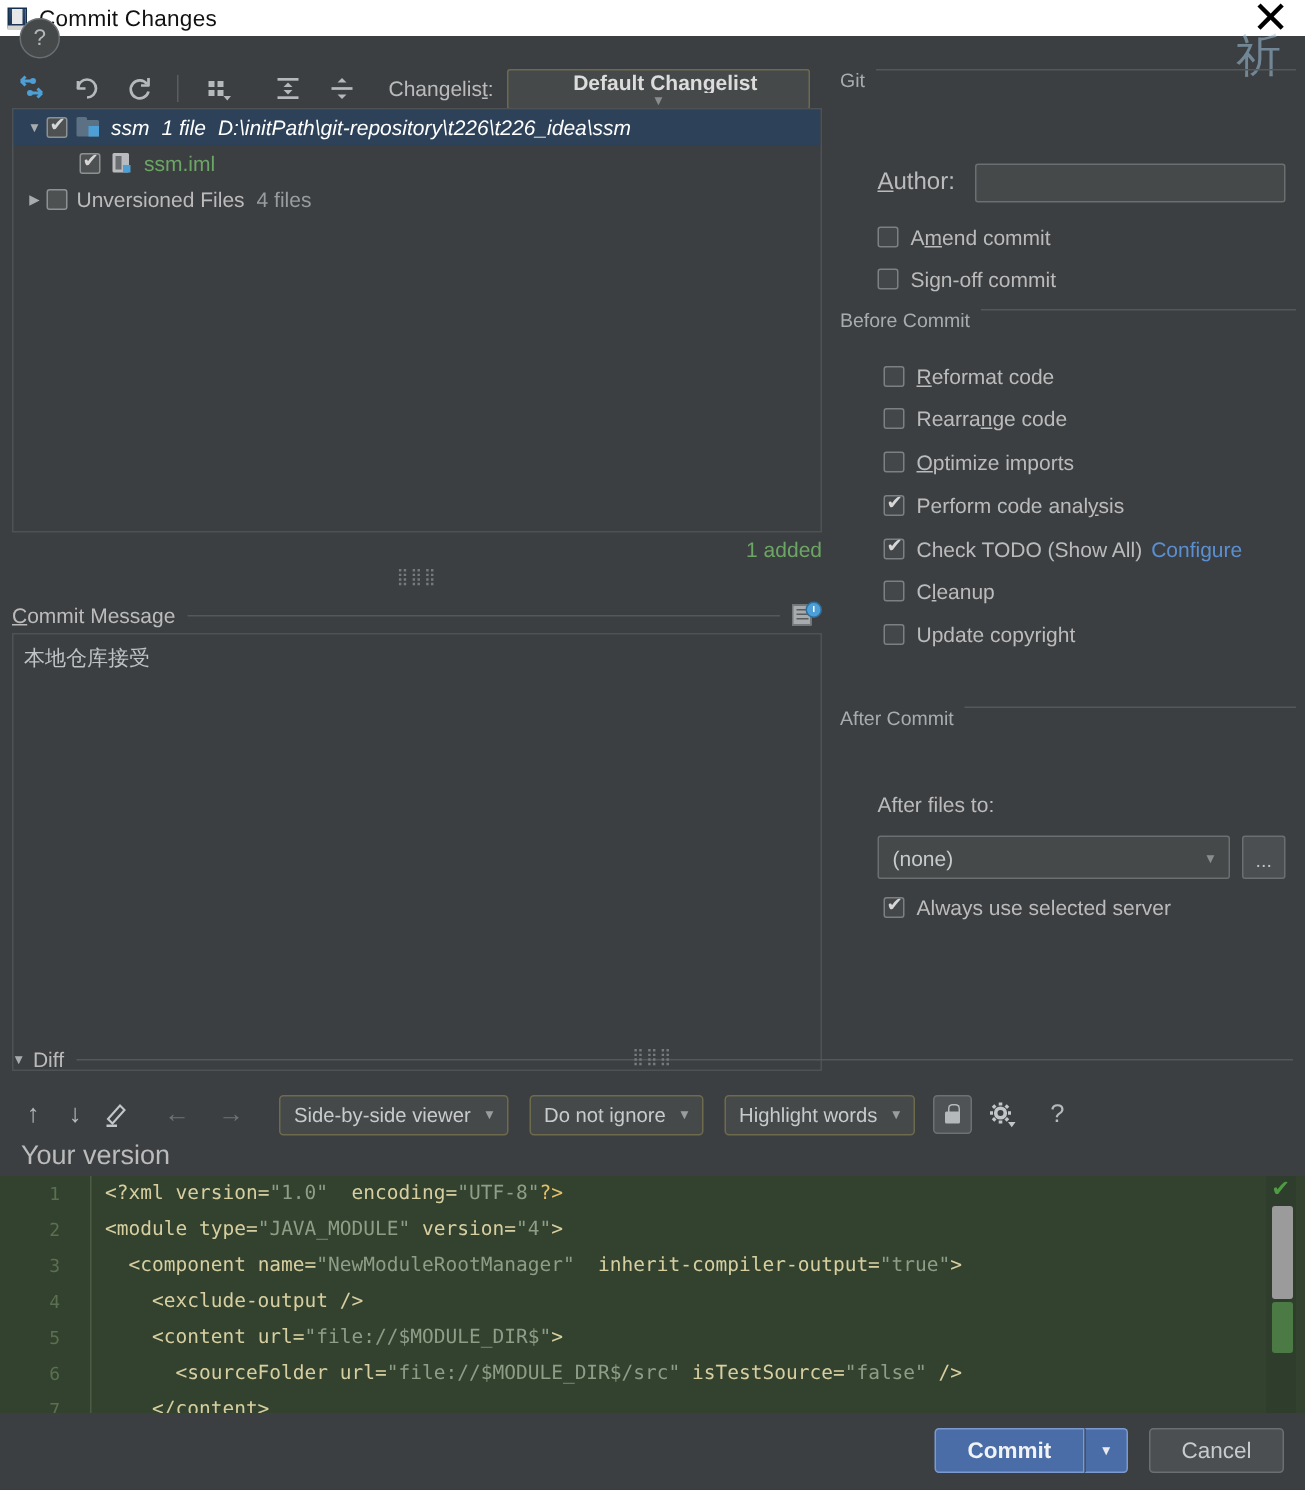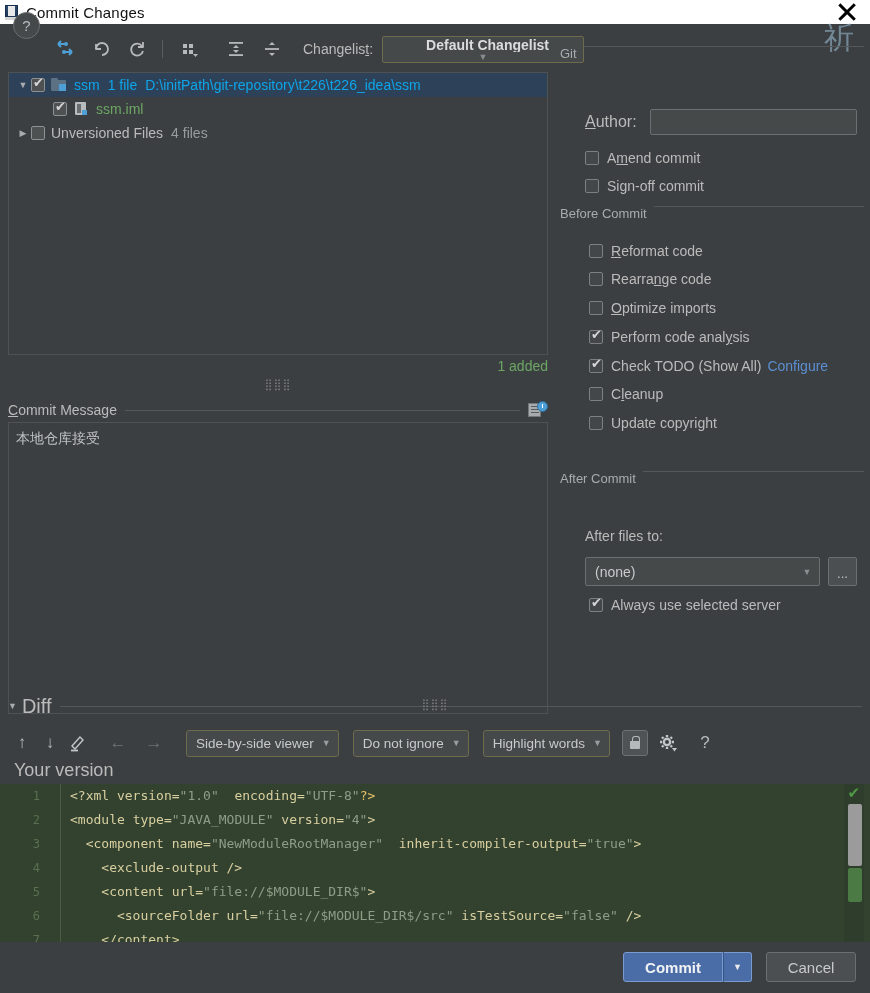--- a/index.html
+++ b/index.html
@@ -56,22 +56,22 @@
     color: #9fc3dc; font-size: 30px; line-height: 40px;
     font-family: "DejaVu Sans", sans-serif;
     opacity: .55; overflow: hidden;
   }
 
   
   .left-col {
     position: absolute; left: 0; top: 24px; width: 556px; height: 670px;
   }
   .toolbar {
-    position: absolute; left: 0; top: 8px; width: 556px; height: 34px;
-    display: flex; align-items: center; margin-left: 44px;
+    position: absolute; left: 0; top: 18px; width: 556px; height: 34px;
+    display: flex; align-items: center;
   }
   .tbtn {
     width: 30px; height: 28px; margin-left: 6px;
     display: flex; align-items: center; justify-content: center;
     border-radius: 3px; cursor: pointer; position: relative;
   }
   .tsep { width: 1px; height: 18px; background: #5a5d5f; margin: 0 6px 0 10px; }
   .cl-label {
     margin-left: 16px; font-size: 14px; color: #bbbbbb;
   }
@@ -135,21 +135,21 @@
     background: #6a6d6f;
   }
   .ficon.iml .m3 {
     position: absolute; left: 9px; top: 9px; width: 5px; height: 5px;
     background: #4d9fd6;
   }
   .name { margin-right: 8px; }
   .name.green { color: #6ca664; }
   .dim { color: #999c9e; margin-right: 8px; }
   .path { color: #c4c7c9; }
-  .row.sel .dim, .row.sel .path, .row.sel .name { color: #0ea5e9; }
+  .row.sel .dim, .row.sel .path, .row.sel .name { color: #ffffff; font-style: italic; }
 
   .added-note {
     position: absolute; right: 8px; top: 334px;
     font-size: 14px; color: #6ca664;
   }
   .grip {
     position: absolute; left: 0; top: 355px; width: 556px; height: 10px;
     display: flex; align-items: center; justify-content: center;
     color: #77797b; font-size: 11px; letter-spacing: 1px; cursor: row-resize;
   }
@@ -241,21 +241,21 @@
     align-items: flex-end; justify-content: center; cursor: pointer;
     padding-bottom: 4px;
   }
 
   
   .diff-head {
     position: absolute; left: 8px; top: 697px; width: 854px; height: 18px;
     display: flex; align-items: center;
   }
   .diff-head .dh-tri { font-size: 9px; color: #a9acae; margin-right: 5px; cursor: pointer; }
-  .diff-head .dh-label { font-size: 20px; color: #bbbbbb; }
+  .diff-head .dh-label { font-size: 14px; color: #bbbbbb; }
   .diff-head .dh-line { flex: 1; height: 1px; background: #555859; margin-left: 8px; }
   .diff-grip {
     position: absolute; left: 390px; top: 698px; width: 90px; height: 14px;
     color: #77797b; font-size: 11px; letter-spacing: 1px; text-align: center;
     cursor: row-resize;
   }
 
   .diff-toolbar {
     position: absolute; left: 8px; top: 727px; width: 854px; height: 32px;
     display: flex; align-items: center;

